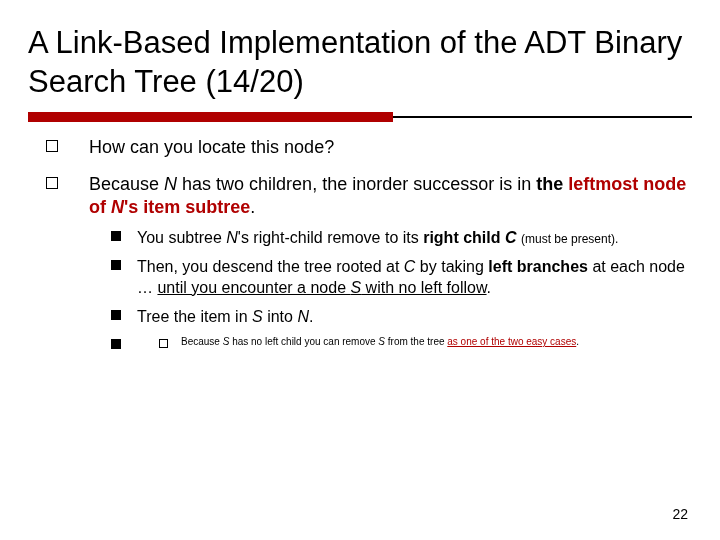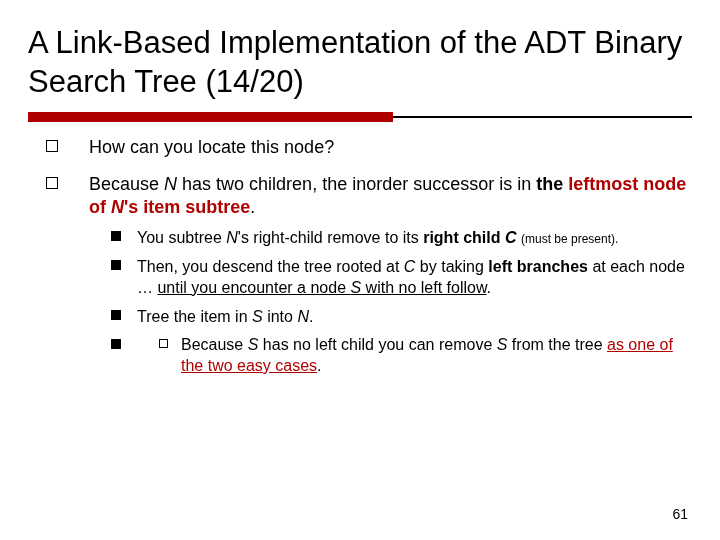--- a/index.html
+++ b/index.html
@@ -47,21 +47,21 @@
     background: #fff;
   }
   .lvl2 { padding-left: 22px; margin-top: 8px; }
   .lvl2 > li { position: relative; padding-left: 26px; font-size: 16px; line-height: 1.32; margin-bottom: 8px; }
   .lvl2 > li > .sq {
     position: absolute; left: 0; top: 4px;
     width: 10px; height: 10px;
     background: #000;
   }
   .lvl3 { padding-left: 22px; margin-top: 4px; }
-  .lvl3 > li { position: relative; padding-left: 22px; font-size: 16px; line-height: 1.3; }
+  .lvl3 > li { position: relative; padding-left: 22px; font-size: 10px; line-height: 1.3; }
   .lvl3 > li > .sq {
     position: absolute; left: 0; top: 4px;
     width: 9px; height: 9px;
     border: 1.4px solid #000;
     background: #fff;
   }
   .b { font-weight: 700; }
   .i { font-style: italic; }
   .u { text-decoration: underline; }
   .red { color: #b00000; }
@@ -112,13 +112,13 @@
           <li>
             <span class="sq"></span>
             <span><span>Because </span><span class="i">S</span><span> has no left child you can remove </span><span class="i">S</span><span> from the tree </span><span class="red u">as one of the two easy cases</span><span>.</span></span>
           </li>
         </ul>
       </li>
     </ul>
   </li>
 </ul>
 
-<div class="pagenum">61</div>
+<div class="pagenum">22</div>
 
 </body></html>

